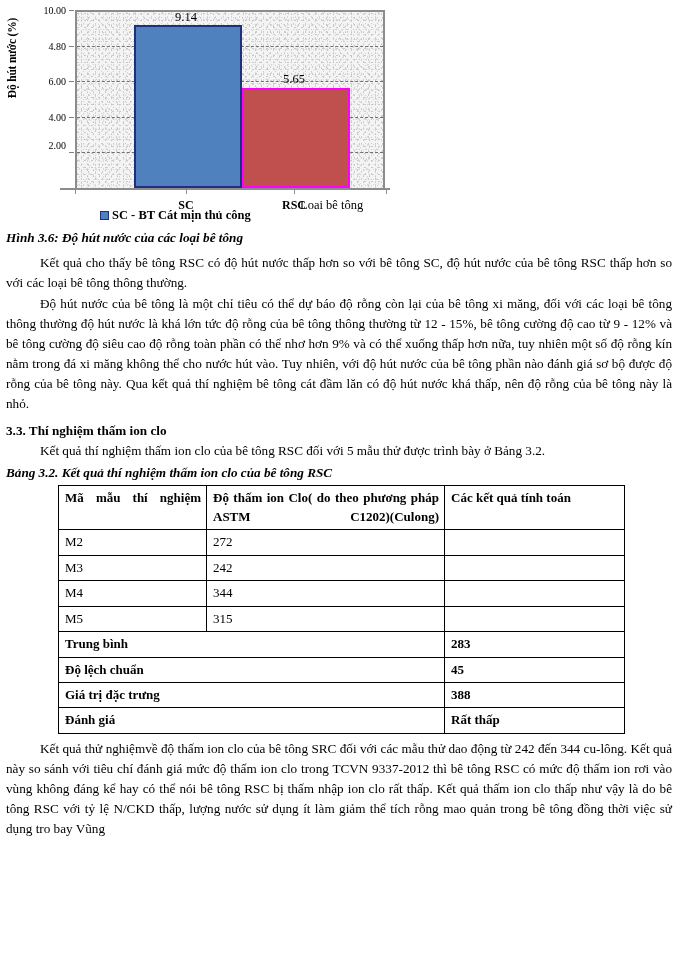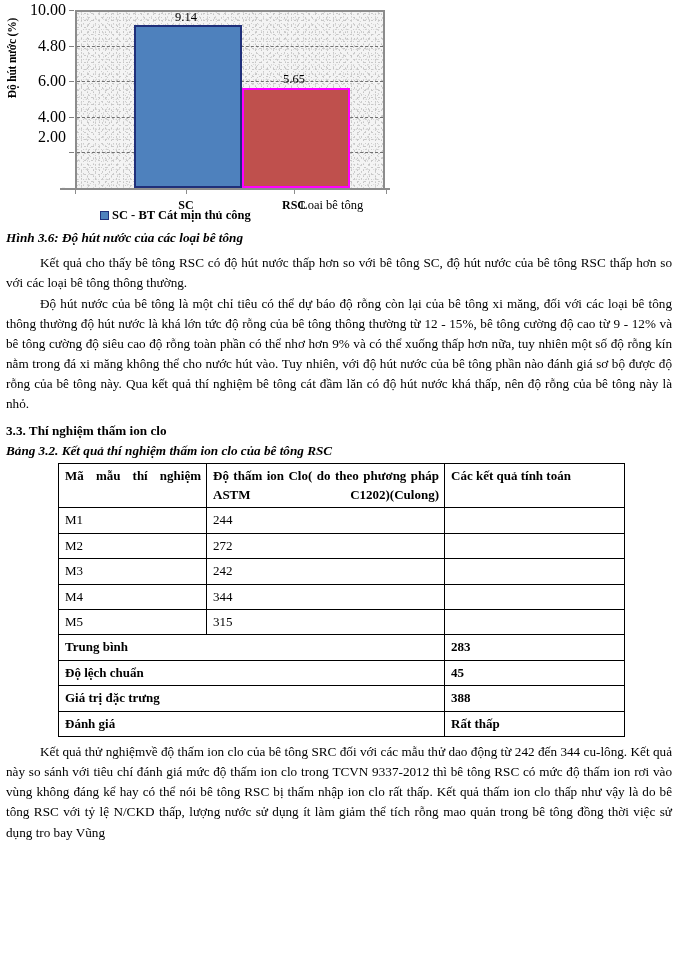--- a/index.html
+++ b/index.html
@@ -42,21 +42,21 @@
   .y-ticks {
     position: absolute;
     left: 18px;
     top: 0;
     width: 52px;
     height: 196px;
   }
   .y-tick {
     position: absolute;
     right: 4px;
-    font-size: 16px;
+    font-size: 10px;
     text-align: right;
     transform: translateY(-50%);
     white-space: nowrap;
   }
   .y-tick-mark {
     position: absolute;
     right: -4px;
     width: 5px;
     height: 1px;
     background: #808080;
@@ -251,21 +251,21 @@
 <div class="figure">
   <div class="chart">
 
     <div class="y-axis-title">Độ hút nước (%)</div>
 
     <div class="y-ticks">
       <div class="y-tick" style="top:10px;">10.00</div>
       <div class="y-tick" style="top:45.6px;">4.80</div>
       <div class="y-tick" style="top:81.2px;">6.00</div>
       <div class="y-tick" style="top:116.8px;">4.00</div>
-      <div class="y-tick" style="top:137px;">2.00</div>
+      <div class="y-tick" style="top:145px;">2.00</div>
       <div class="y-tick" style="top:188px;">-</div>
 
       <div class="y-tick-mark" style="top:10px;"></div>
       <div class="y-tick-mark" style="top:45.6px;"></div>
       <div class="y-tick-mark" style="top:81.2px;"></div>
       <div class="y-tick-mark" style="top:116.8px;"></div>
       <div class="y-tick-mark" style="top:152.4px;"></div>
       <div class="y-tick-mark" style="top:188px;"></div>
     </div>
 
@@ -302,43 +302,39 @@
 
 <div class="doc">
 
   <div class="fig-caption">Hình 3.6: Độ hút nước của các loại bê tông</div>
 
   <p class="body">Kết quả cho thấy bê tông RSC có độ hút nước thấp hơn so với bê tông SC, độ hút nước của bê tông RSC thấp hơn so với các loại bê tông thông thường.</p>
   <p class="body">Độ hút nước của bê tông là một chỉ tiêu có thể dự báo độ rỗng còn lại của bê tông xi măng, đối với các loại bê tông thông thường độ hút nước là khá lớn tức độ rỗng của bê tông thông thường từ 12 - 15%, bê tông cường độ cao từ 9 - 12% và bê tông cường độ siêu cao độ rỗng toàn phần có thể nhơ hơn 9% và có thể xuống thấp hơn nữa, tuy nhiên một số độ rỗng kín nằm trong đá xi măng không thể cho nước hút vào. Tuy nhiên, với độ hút nước của bê tông phần nào đánh giá sơ bộ được độ rỗng của bê tông này. Qua kết quả thí nghiệm bê tông cát đầm lăn có độ hút nước khá thấp, nên độ rỗng của bê tông này là nhỏ.</p>
 
   <h3 class="section">3.3. Thí nghiệm thấm ion clo</h3>
 
+  <p class="body">Kết quả thí nghiệm thấm ion clo của bê tông RSC đối với 5 mẫu thử được trình bày ở Bảng 3.2.</p>
 
   <div class="table-caption">Bảng 3.2. Kết quả thí nghiệm thấm ion clo của bê tông RSC</div>
 
   <table class="data">
     <colgroup>
       <col class="col1">
         <col class="col2">
         <col class="col3">
     </colgroup>
     <thead>
       <tr>
         <th>Mã mẫu thí nghiệm</th>
         <th>Độ thấm ion Clo( do theo phương pháp ASTM C1202)(Culong)</th>
         <th class="last-col">Các kết quả tính toán</th>
       </tr>
     </thead>
     <tbody>
       <tr>
-        <td class="sample">M1</td>
-        <td class="value">244</td>
-        <td class="empty"></td>
-      </tr>
-      <tr>
         <td class="sample">M2</td>
         <td class="value">272</td>
         <td class="empty"></td>
       </tr>
       <tr>
         <td class="sample">M3</td>
         <td class="value">242</td>
         <td class="empty"></td>
       </tr>
       <tr>

